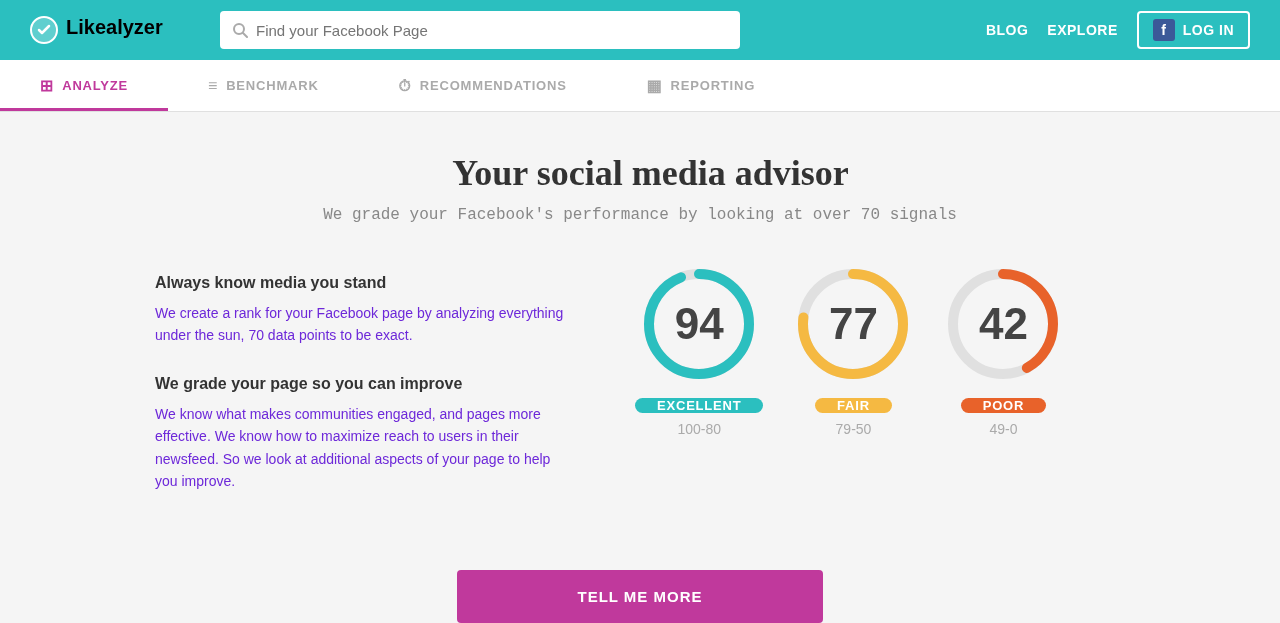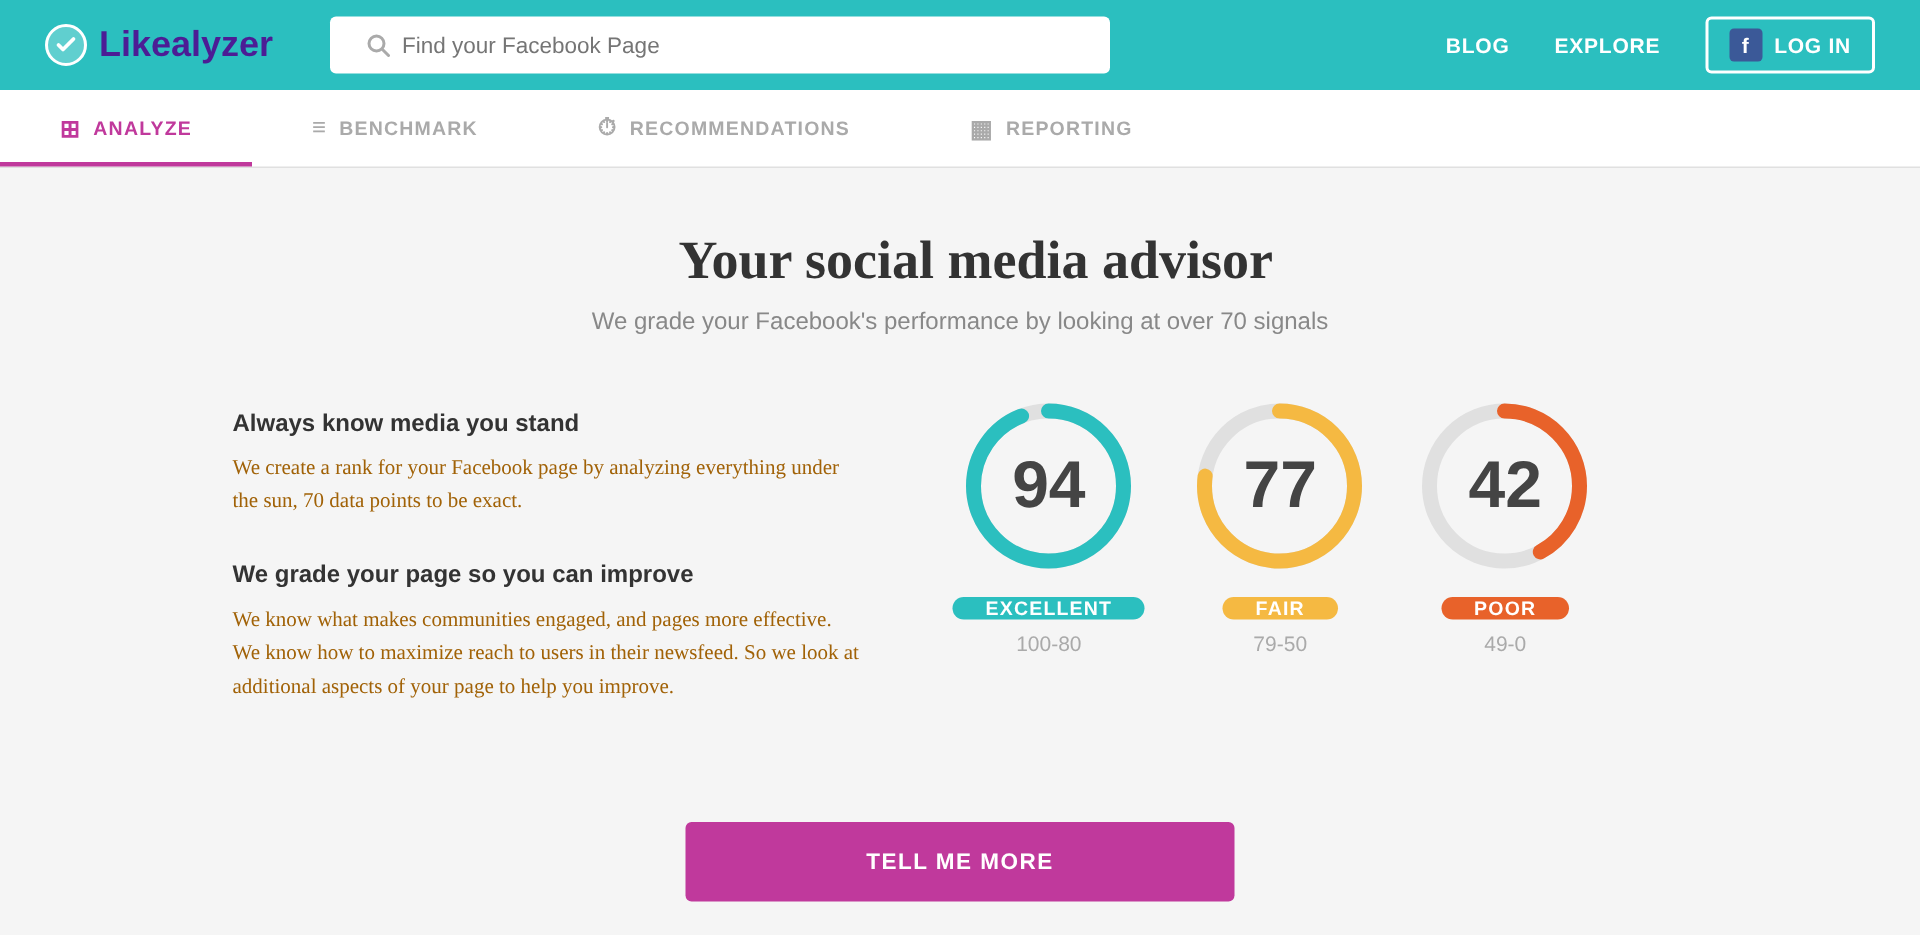--- a/index.html
+++ b/index.html
@@ -9,60 +9,60 @@
     .header {
       background: #2bbfbf;
       height: 60px;
       display: flex;
       align-items: center;
       padding: 0 30px;
       gap: 20px;
     }
     .logo-area {
       display: flex;
-      align-items: flex-end;
+      align-items: flex-start;
       gap: 8px;
-      color: #4c1d95;
-      font-size: 24px;
+      color: #000000;
+      font-size: 20px;
       font-weight: bold;
       min-width: 170px;
     }
     .logo-icon {
       width: 28px;
       height: 28px;
     }
     .search-bar {
       flex: 1;
       max-width: 520px;
       background: white;
       border-radius: 4px;
       height: 38px;
       display: flex;
       align-items: center;
-      padding: 0 24px;
+      padding: 0 12px;
       gap: 8px;
       justify-content: space-between;
     }
     .search-bar input {
       border: none;
       outline: none;
       font-size: 15px;
       color: #555;
       width: 100%;
       background: transparent;
     }
     .search-icon-svg {
       color: #aaa;
       flex-shrink: 0;
     }
     .nav-right {
       margin-left: auto;
       display: flex;
       align-items: center;
-      gap: 30px;
+      gap: 19px;
     }
     .nav-link {
       color: white;
       font-size: 14px;
       font-weight: 600;
       letter-spacing: 0.5px;
       cursor: pointer;
       text-decoration: none;
     }
     .login-btn {
@@ -140,20 +140,21 @@
       color: #333;
       margin-bottom: 12px;
       font-family: Georgia, serif;
       padding-left: 21px;
     }
     .hero-subtitle {
       text-align: center;
       font-size: 16px;
       color: #888;
       margin-bottom: 50px;
+      font-family: Liberation Mono, monospace;
     }
 
     
     .two-col {
       display: flex;
       max-width: 1050px;
       margin: 0 auto;
       gap: 60px;
       padding: 0 40px;
       align-items: flex-start;
@@ -163,24 +164,23 @@
       max-width: 420px;
     }
     .left-col h3 {
       font-size: 16px;
       font-weight: 700;
       color: #333;
       margin-bottom: 10px;
     }
     .left-col p {
       font-size: 14px;
-      color: #a16207;
+      color: #6d28d9;
       line-height: 1.6;
       margin-bottom: 28px;
-      font-family: Liberation Serif, serif;
     }
 
     
     .right-col {
       display: flex;
       gap: 30px;
       align-items: flex-start;
       margin-top: -10px;
     }
     .score-item {

